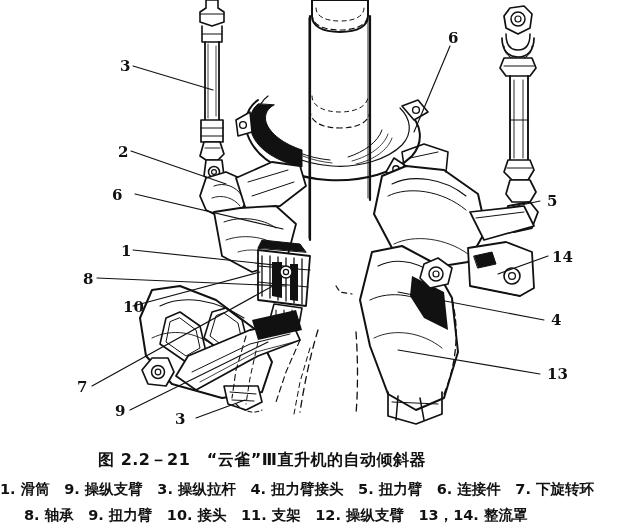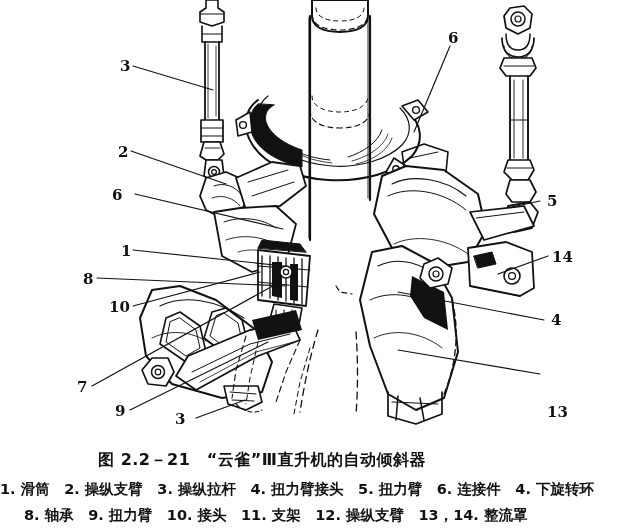--- a/index.html
+++ b/index.html
@@ -296,30 +296,30 @@
         <line x1="544" y1="320" x2="398" y2="292"></line>
         <line x1="540" y1="374" x2="398" y2="350"></line>
       </g>
     </svg>
 
     <div class="callout" style="left:120px; top:59px;">3</div>
     <div class="callout" style="left:118px; top:145px;">2</div>
     <div class="callout" style="left:112px; top:188px;">6</div>
     <div class="callout" style="left:121px; top:244px;">1</div>
     <div class="callout" style="left:83px; top:272px;">8</div>
-    <div class="callout" style="left:109px; top:300px;">10</div>
+    <div class="callout" style="left:123px; top:300px;">10</div>
     <div class="callout" style="left:77px; top:380px;">7</div>
     <div class="callout" style="left:115px; top:404px;">9</div>
     <div class="callout" style="left:175px; top:412px;">3</div>
     <div class="callout" style="left:448px; top:31px;">6</div>
     <div class="callout" style="left:547px; top:194px;">5</div>
     <div class="callout" style="left:552px; top:250px;">14</div>
     <div class="callout" style="left:551px; top:313px;">4</div>
-    <div class="callout" style="left:547px; top:367px;margin-top:38px;">13</div>
+    <div class="callout" style="left:547px; top:367px;">13</div>
   </div>
 
   <div id="caption-block">
     <div id="figure-title">图 2.2－21　“云雀”Ⅲ直升机的自动倾斜器</div>
-    <div class="legend-line" id="legend-line-1">1. 滑筒　2. 操纵支臂　3. 操纵拉杆　4. 扭力臂接头　5. 扭力臂　6. 连接件　4. 下旋转环</div>
+    <div class="legend-line" id="legend-line-1">1. 滑筒　9. 操纵支臂　3. 操纵拉杆　4. 扭力臂接头　5. 扭力臂　6. 连接件　7. 下旋转环</div>
     <div class="legend-line" id="legend-line-2">8. 轴承　9. 扭力臂　10. 接头　11. 支架　12. 操纵支臂　13，14. 整流罩</div>
   </div>
 
 </div>
 
 </body></html>

